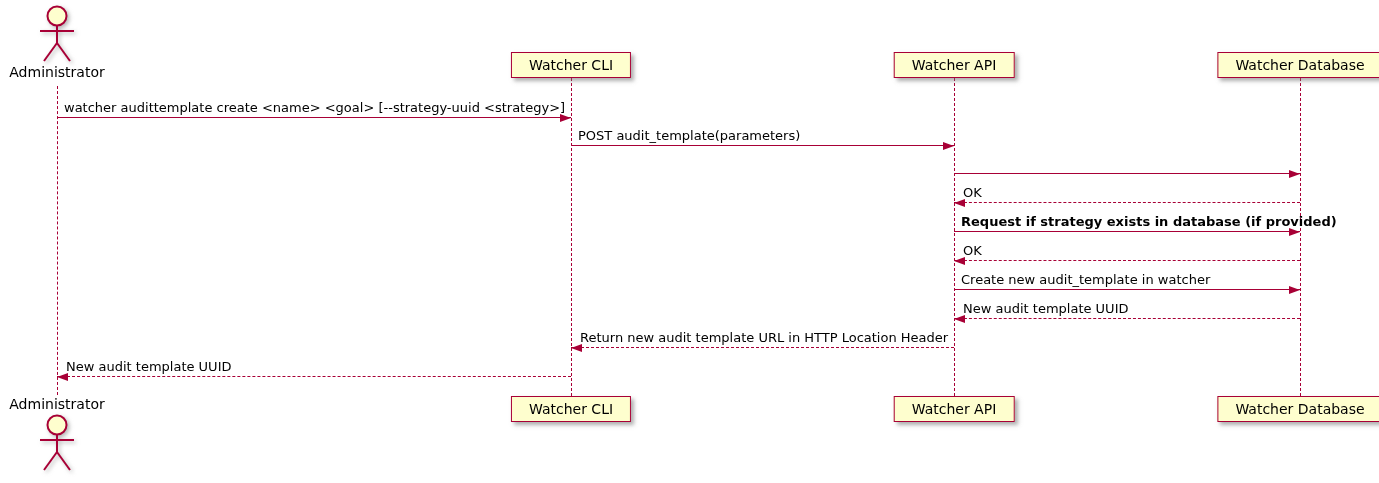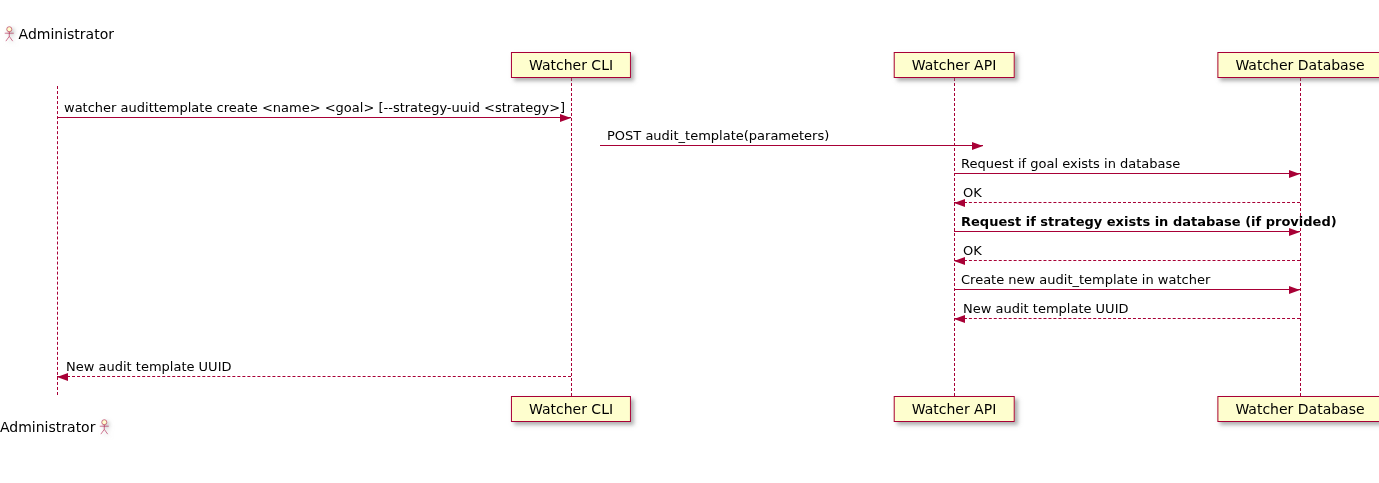--- a/index.html
+++ b/index.html
@@ -30,21 +30,21 @@
   
   .lifeline{
     position:absolute;
     width:0;
     border-left:1px dashed #A80036;
   }
   
   .actor{
     position:absolute;
     width:114px;
-    display:flex;flex-direction:row;align-items:center;
+    display:flex;flex-direction:column;align-items:center;
   }
   .actor .stick{filter:drop-shadow(2.5px 2.5px 2px rgba(120,120,120,0.55));}
   .actor-label{
     font-size:14px;
     white-space:nowrap;
     line-height:16px;
   }
   
   .msg{position:absolute;height:20px;}
   .msg-label{
@@ -102,28 +102,27 @@
   <div class="pbox top" style="left:1300px;">
     <span>Watcher Database</span>
   </div>
 
   <div class="msg solid to-right" style="left:57px;top:98px;width:514px;">
     <span class="msg-label">watcher audittemplate create &lt;name&gt; &lt;goal&gt; [--strategy-uuid &lt;strategy&gt;]</span>
     <div class="msg-line"></div>
     <div class="arrowhead"></div>
   </div>
 
-  <div class="msg solid to-right" style="left:571px;top:126px;width:383px;margin-left:29px;">
+  <div class="msg solid to-right" style="left:571px;top:126px;width:383px;">
     <span class="msg-label">POST audit_template(parameters)</span>
     <div class="msg-line"></div>
     <div class="arrowhead"></div>
   </div>
 
   <div class="msg solid to-right" style="left:954px;top:154px;width:346px;">
-    <span class="msg-label">Request if goal exists in database</span>
     <div class="msg-line"></div>
     <div class="arrowhead"></div>
   </div>
 
   <div class="msg dashed to-left" style="left:954px;top:183px;width:346px;">
     <span class="msg-label">OK</span>
     <div class="msg-line"></div>
     <div class="arrowhead"></div>
   </div>
 
@@ -144,20 +143,25 @@
     <div class="msg-line"></div>
     <div class="arrowhead"></div>
   </div>
 
   <div class="msg dashed to-left" style="left:954px;top:299px;width:346px;">
     <span class="msg-label">New audit template UUID</span>
     <div class="msg-line"></div>
     <div class="arrowhead"></div>
   </div>
 
+  <div class="msg dashed to-left" style="left:571px;top:328px;width:383px;">
+    <span class="msg-label">Return new audit template URL in HTTP Location Header</span>
+    <div class="msg-line"></div>
+    <div class="arrowhead"></div>
+  </div>
 
   <div class="msg dashed to-left" style="left:57px;top:357px;width:514px;">
     <span class="msg-label">New audit template UUID</span>
     <div class="msg-line"></div>
     <div class="arrowhead"></div>
   </div>
 
   <div class="pbox bottom" style="left:571px;">
     <span>Watcher CLI</span>
   </div>

